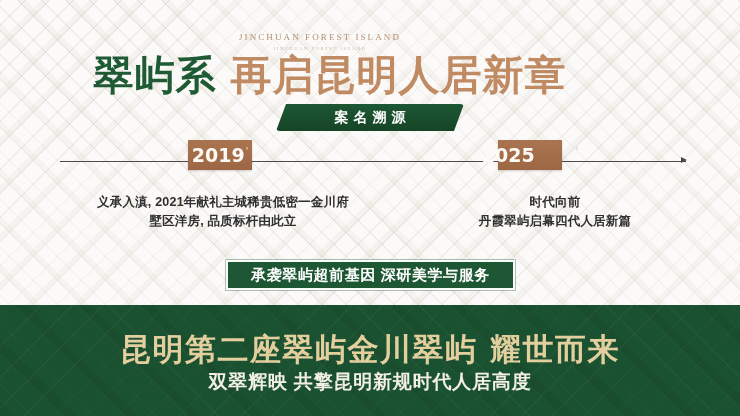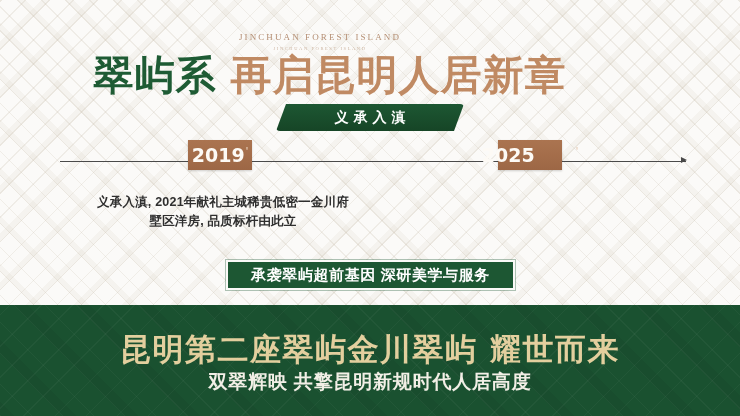--- a/index.html
+++ b/index.html
@@ -151,39 +151,43 @@
   <div class="brandwrap">
     <span class="brandline">JINCHUAN FOREST ISLAND</span>
     <span class="brandsub">JINCHUAN FOREST ISLAND</span>
   </div>
 
   <div class="headline">
     <span class="hl-green">翠屿系</span><span class="hl-copper">再启昆明人居新章</span>
   </div>
 
   <div class="ribbon">
-    <span>义承入滇</span>
+    <span>案名溯源</span>
   </div>
 
   <div class="axis"></div>
   <div class="axis-arrow"></div>
 
   <div class="yearbadge" id="y2019">
     <b>2019</b>
       <i>'</i>
   </div>
   <div class="yearbadge" id="y2025">
     <b>2025</b>
       <i>'</i>
   </div>
 
   <div class="milestone" id="m2019">
     <div>义承入滇, 2021年献礼主城稀贵低密一金川府</div>
     <div>墅区洋房, 品质标杆由此立</div>
   </div>
+  <div class="milestone" id="m2025">
+    <div>时代向前</div>
+    <div>丹霞翠屿启幕四代人居新篇</div>
+  </div>
 
   <div class="statement">
     <span>承袭翠屿超前基因  深研美学与服务</span>
   </div>
 
   <div class="band">
     <div class="band-title">昆明第二座翠屿金川翠屿  耀世而来</div>
     <div class="band-sub">双翠辉映  共擎昆明新规时代人居高度</div>
   </div>
 

